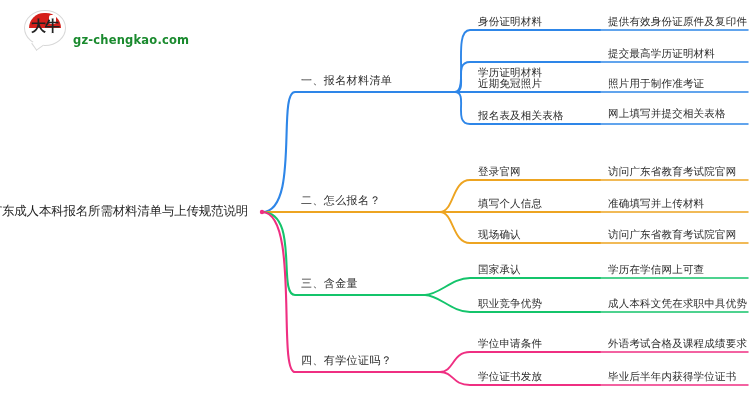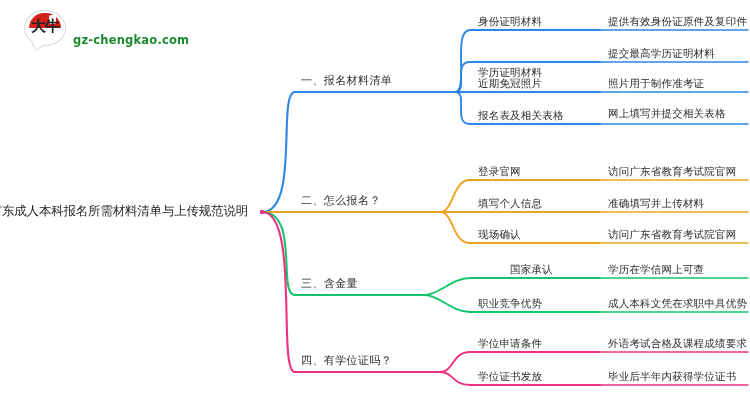--- a/index.html
+++ b/index.html
@@ -151,21 +151,21 @@
       <div class="lbl l2-label" style="top: 110px; left: 478px;">报名表及相关表格</div>
       <div class="lbl l3-label" style="top: 108px; left: 608px;">网上填写并提交相关表格</div>
       <div class="lbl l1-label" style="top: 195px; left: 301px;">二、怎么报名？</div>
       <div class="lbl l2-label" style="top: 166px; left: 478px;">登录官网</div>
       <div class="lbl l3-label" style="top: 166px; left: 608px;">访问广东省教育考试院官网</div>
       <div class="lbl l2-label" style="top: 198px; left: 478px;">填写个人信息</div>
       <div class="lbl l3-label" style="top: 198px; left: 608px;">准确填写并上传材料</div>
       <div class="lbl l2-label" style="top: 229px; left: 478px;">现场确认</div>
       <div class="lbl l3-label" style="top: 229px; left: 608px;">访问广东省教育考试院官网</div>
       <div class="lbl l1-label" style="top: 278px; left: 301px;">三、含金量</div>
-      <div class="lbl l2-label" style="top: 264px; left: 478px; margin-left: 32px;">国家承认</div>
+      <div class="lbl l2-label" style="top: 264px; left: 478px;">国家承认</div>
       <div class="lbl l3-label" style="top: 264px; left: 608px;">学历在学信网上可查</div>
       <div class="lbl l2-label" style="top: 298px; left: 478px;">职业竞争优势</div>
       <div class="lbl l3-label" style="top: 298px; left: 608px;">成人本科文凭在求职中具优势</div>
       <div class="lbl l1-label" style="top: 355px; left: 301px;">四、有学位证吗？</div>
       <div class="lbl l2-label" style="top: 338px; left: 478px;">学位申请条件</div>
       <div class="lbl l3-label" style="top: 338px; left: 608px;">外语考试合格及课程成绩要求</div>
       <div class="lbl l2-label" style="top: 371px; left: 478px;">学位证书发放</div>
       <div class="lbl l3-label" style="top: 371px; left: 608px;">毕业后半年内获得学位证书</div>
     </div>
 

